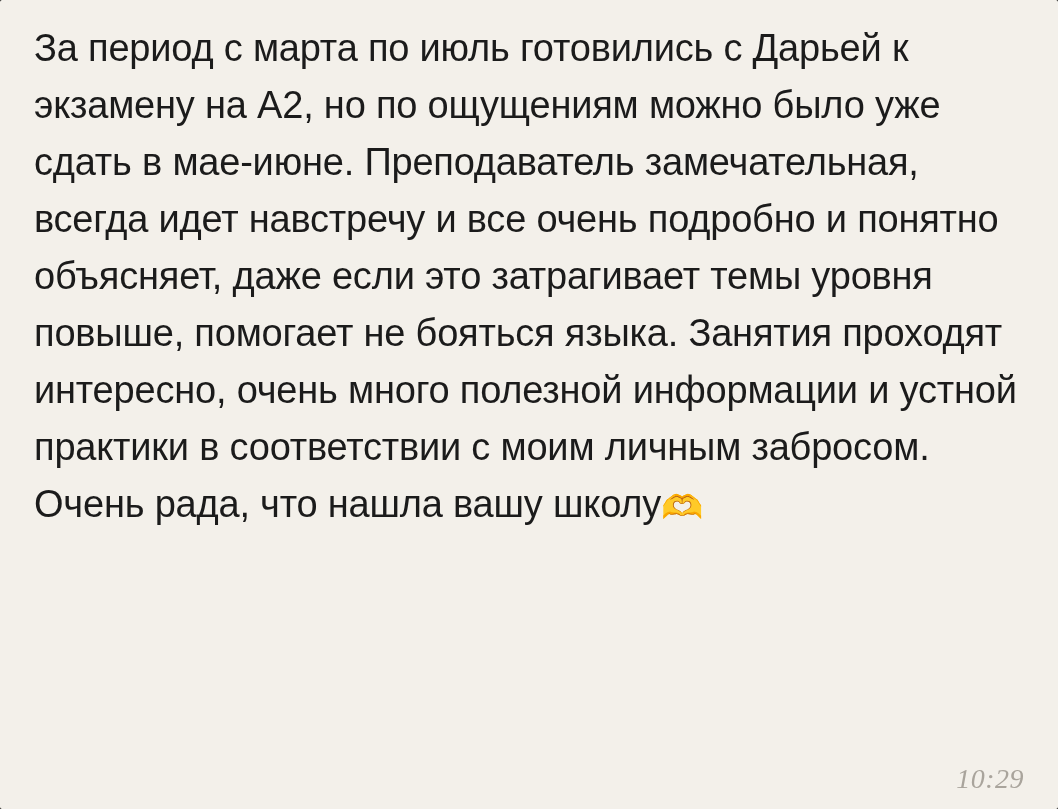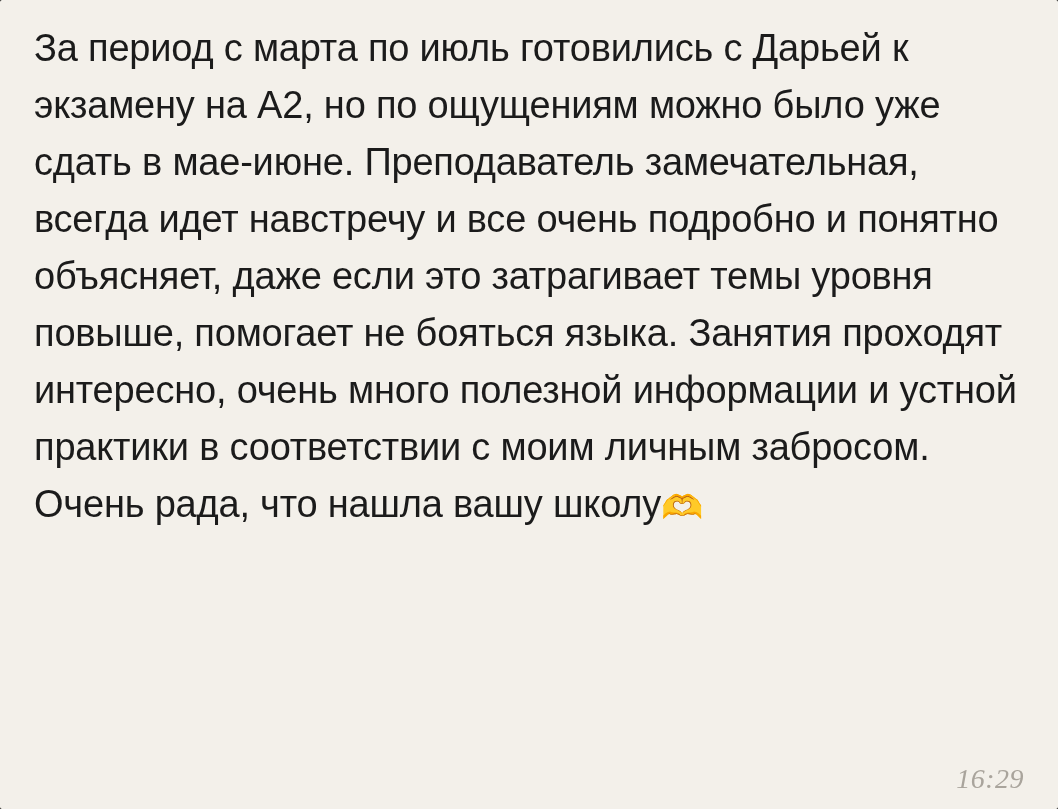--- a/index.html
+++ b/index.html
@@ -63,16 +63,16 @@
     letter-spacing: 0.5px;
   }
 </style>
 </head>
 <body>
 
 <div class="screen">
   <div class="bubble">
     <div class="message-text"><span>За период с марта по июль готовились с Дарьей к экзамену на A2, но по ощущениям можно было уже сдать в мае-июне. Преподаватель замечательная, всегда идет навстречу и все очень подробно и понятно объясняет, даже если это затрагивает темы уровня повыше, помогает не бояться языка. Занятия проходят интересно, очень много полезной информации и устной практики в соответствии с моим личным забросом. Очень рада, что нашла вашу школу</span><span class="emoji">🫶</span></div>
     <div class="meta">
-      <span class="timestamp">16:29</span>
+      <span class="timestamp">10:29</span>
     </div>
   </div>
 </div>
 
 </body></html>

